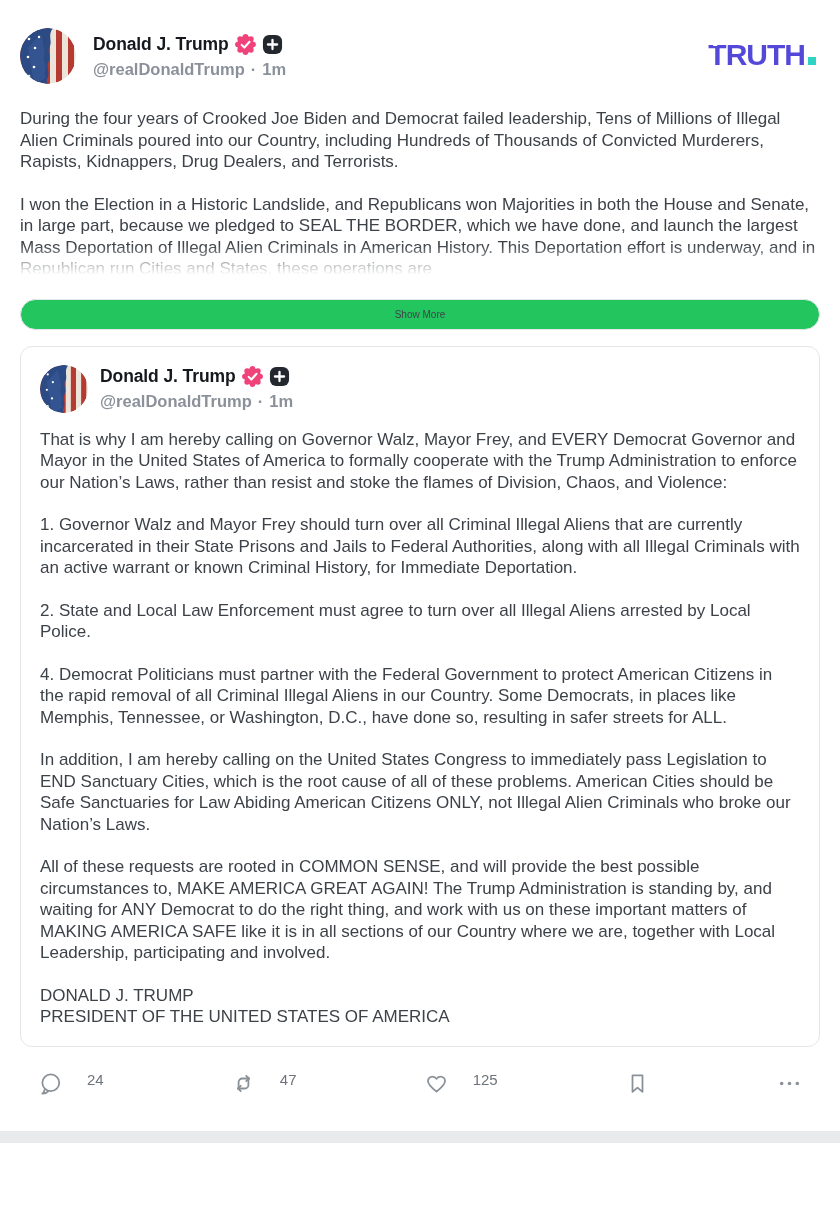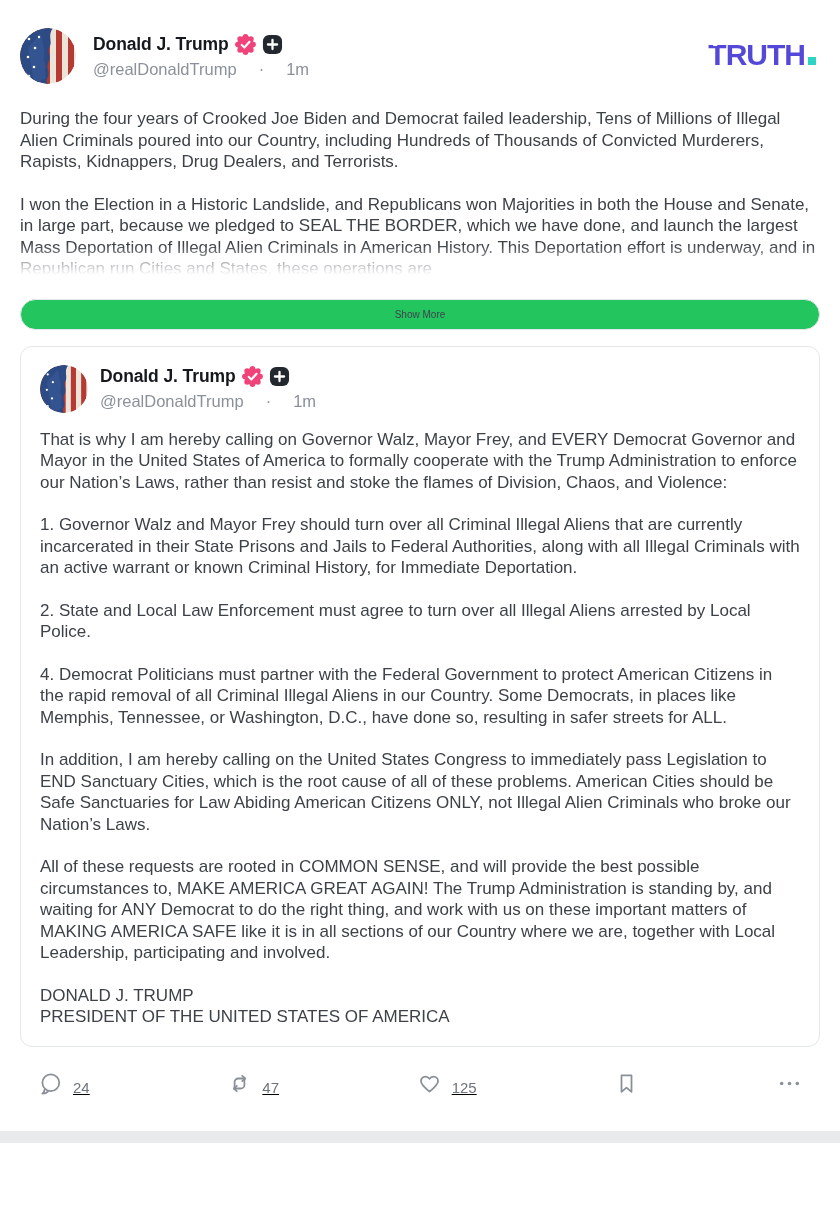--- a/index.html
+++ b/index.html
@@ -38,22 +38,23 @@
     letter-spacing: -0.1px;
     cursor: pointer;
   }
   .badge { display: inline-flex; width: 21px; height: 21px; }
   .badge svg { width: 100%; height: 100%; display: block; }
   .meta-row {
     margin-top: 5px;
     font-size: 16.5px;
     color: #8b919a;
     display: flex;
-    gap: 22px;
+    gap: 6px;
     align-items: center;
+    font-weight: bold;
   }
 
   
   .brand-logo {
     margin-top: 10px;
     margin-right: 4px;
     display: flex;
     align-items: baseline;
     user-select: none;
   }
@@ -131,27 +132,26 @@
   .action-bar {
     margin-top: 14px;
     height: 46px;
     padding: 0 18px;
     display: flex;
     align-items: center;
     justify-content: space-between;
   }
   .action-group {
     display: flex;
-    align-items: flex-end;
-    gap: 10px;
+    align-items: flex-start;
+    gap: 24px;
     background: none;
     border: none;
     cursor: pointer;
     font-family: inherit;
-    text-decoration: underline;
   }
   .action-group svg { width: 25px; height: 25px; display: block; }
   .action-count { font-size: 15px; color: #6e747b; }
 
   
   .page-bottom-strip {
     margin-top: 16px;
     height: 12px;
     background: #e9eaec;
     width: 100%;

